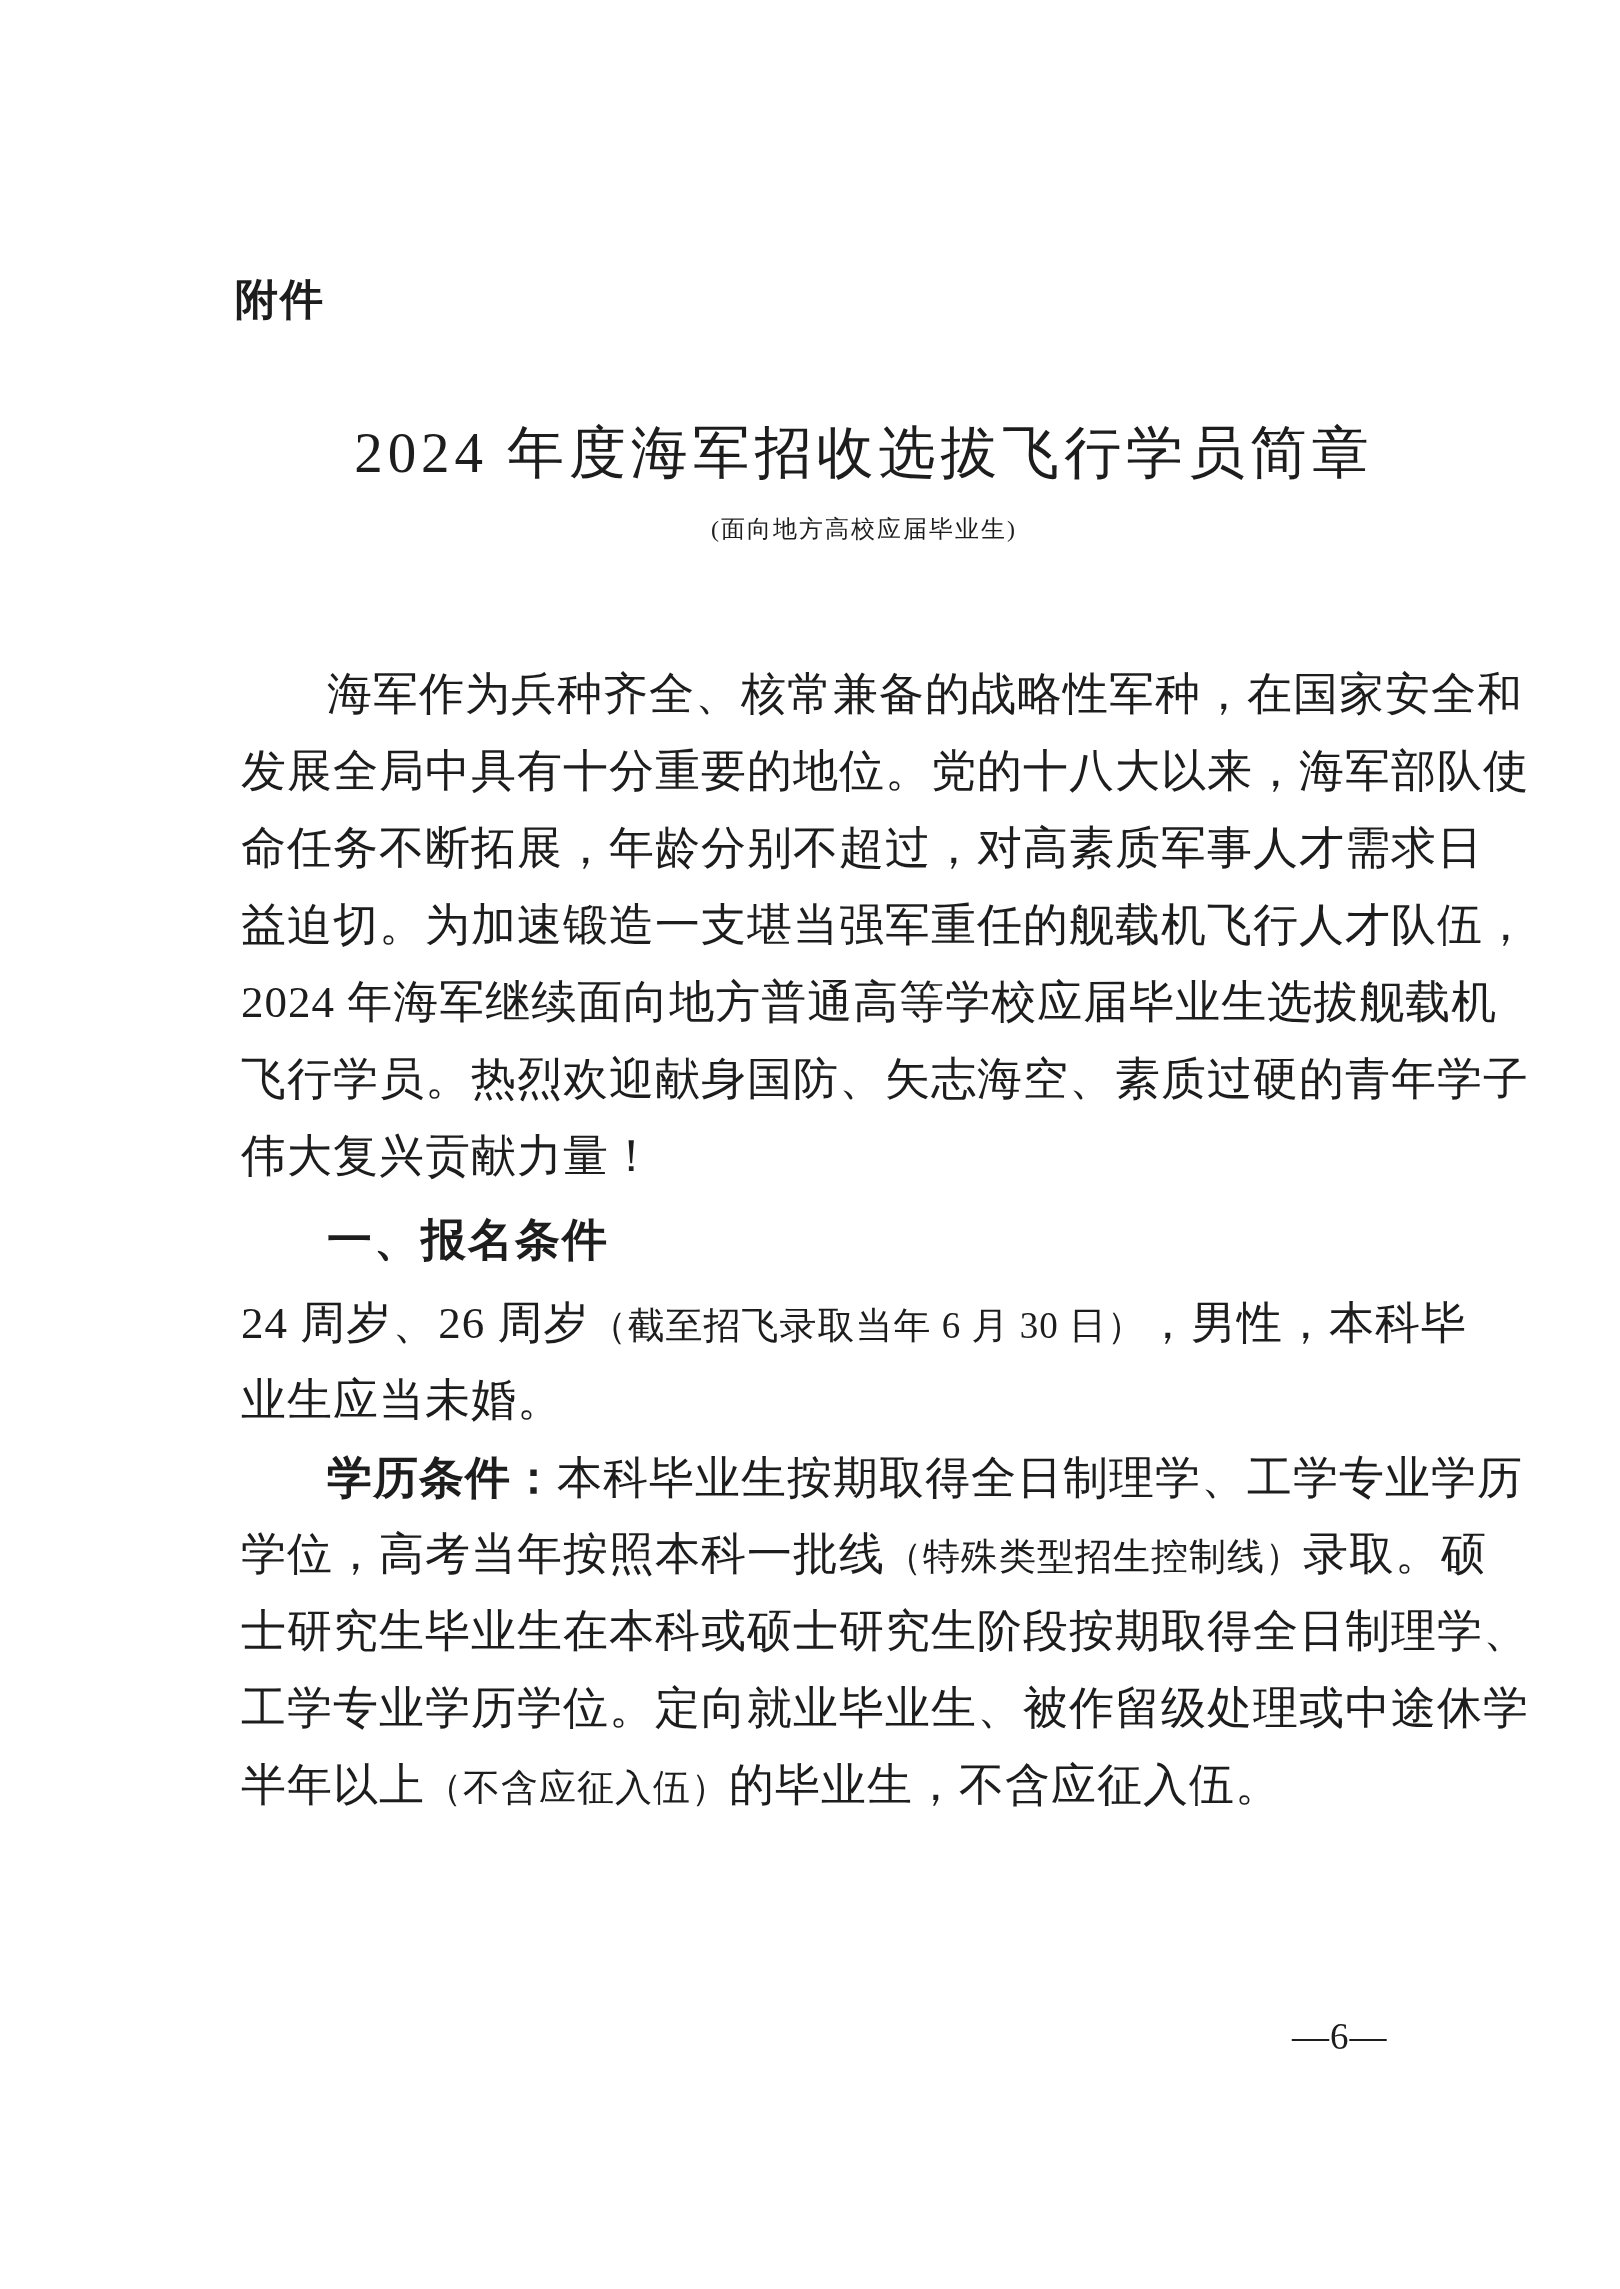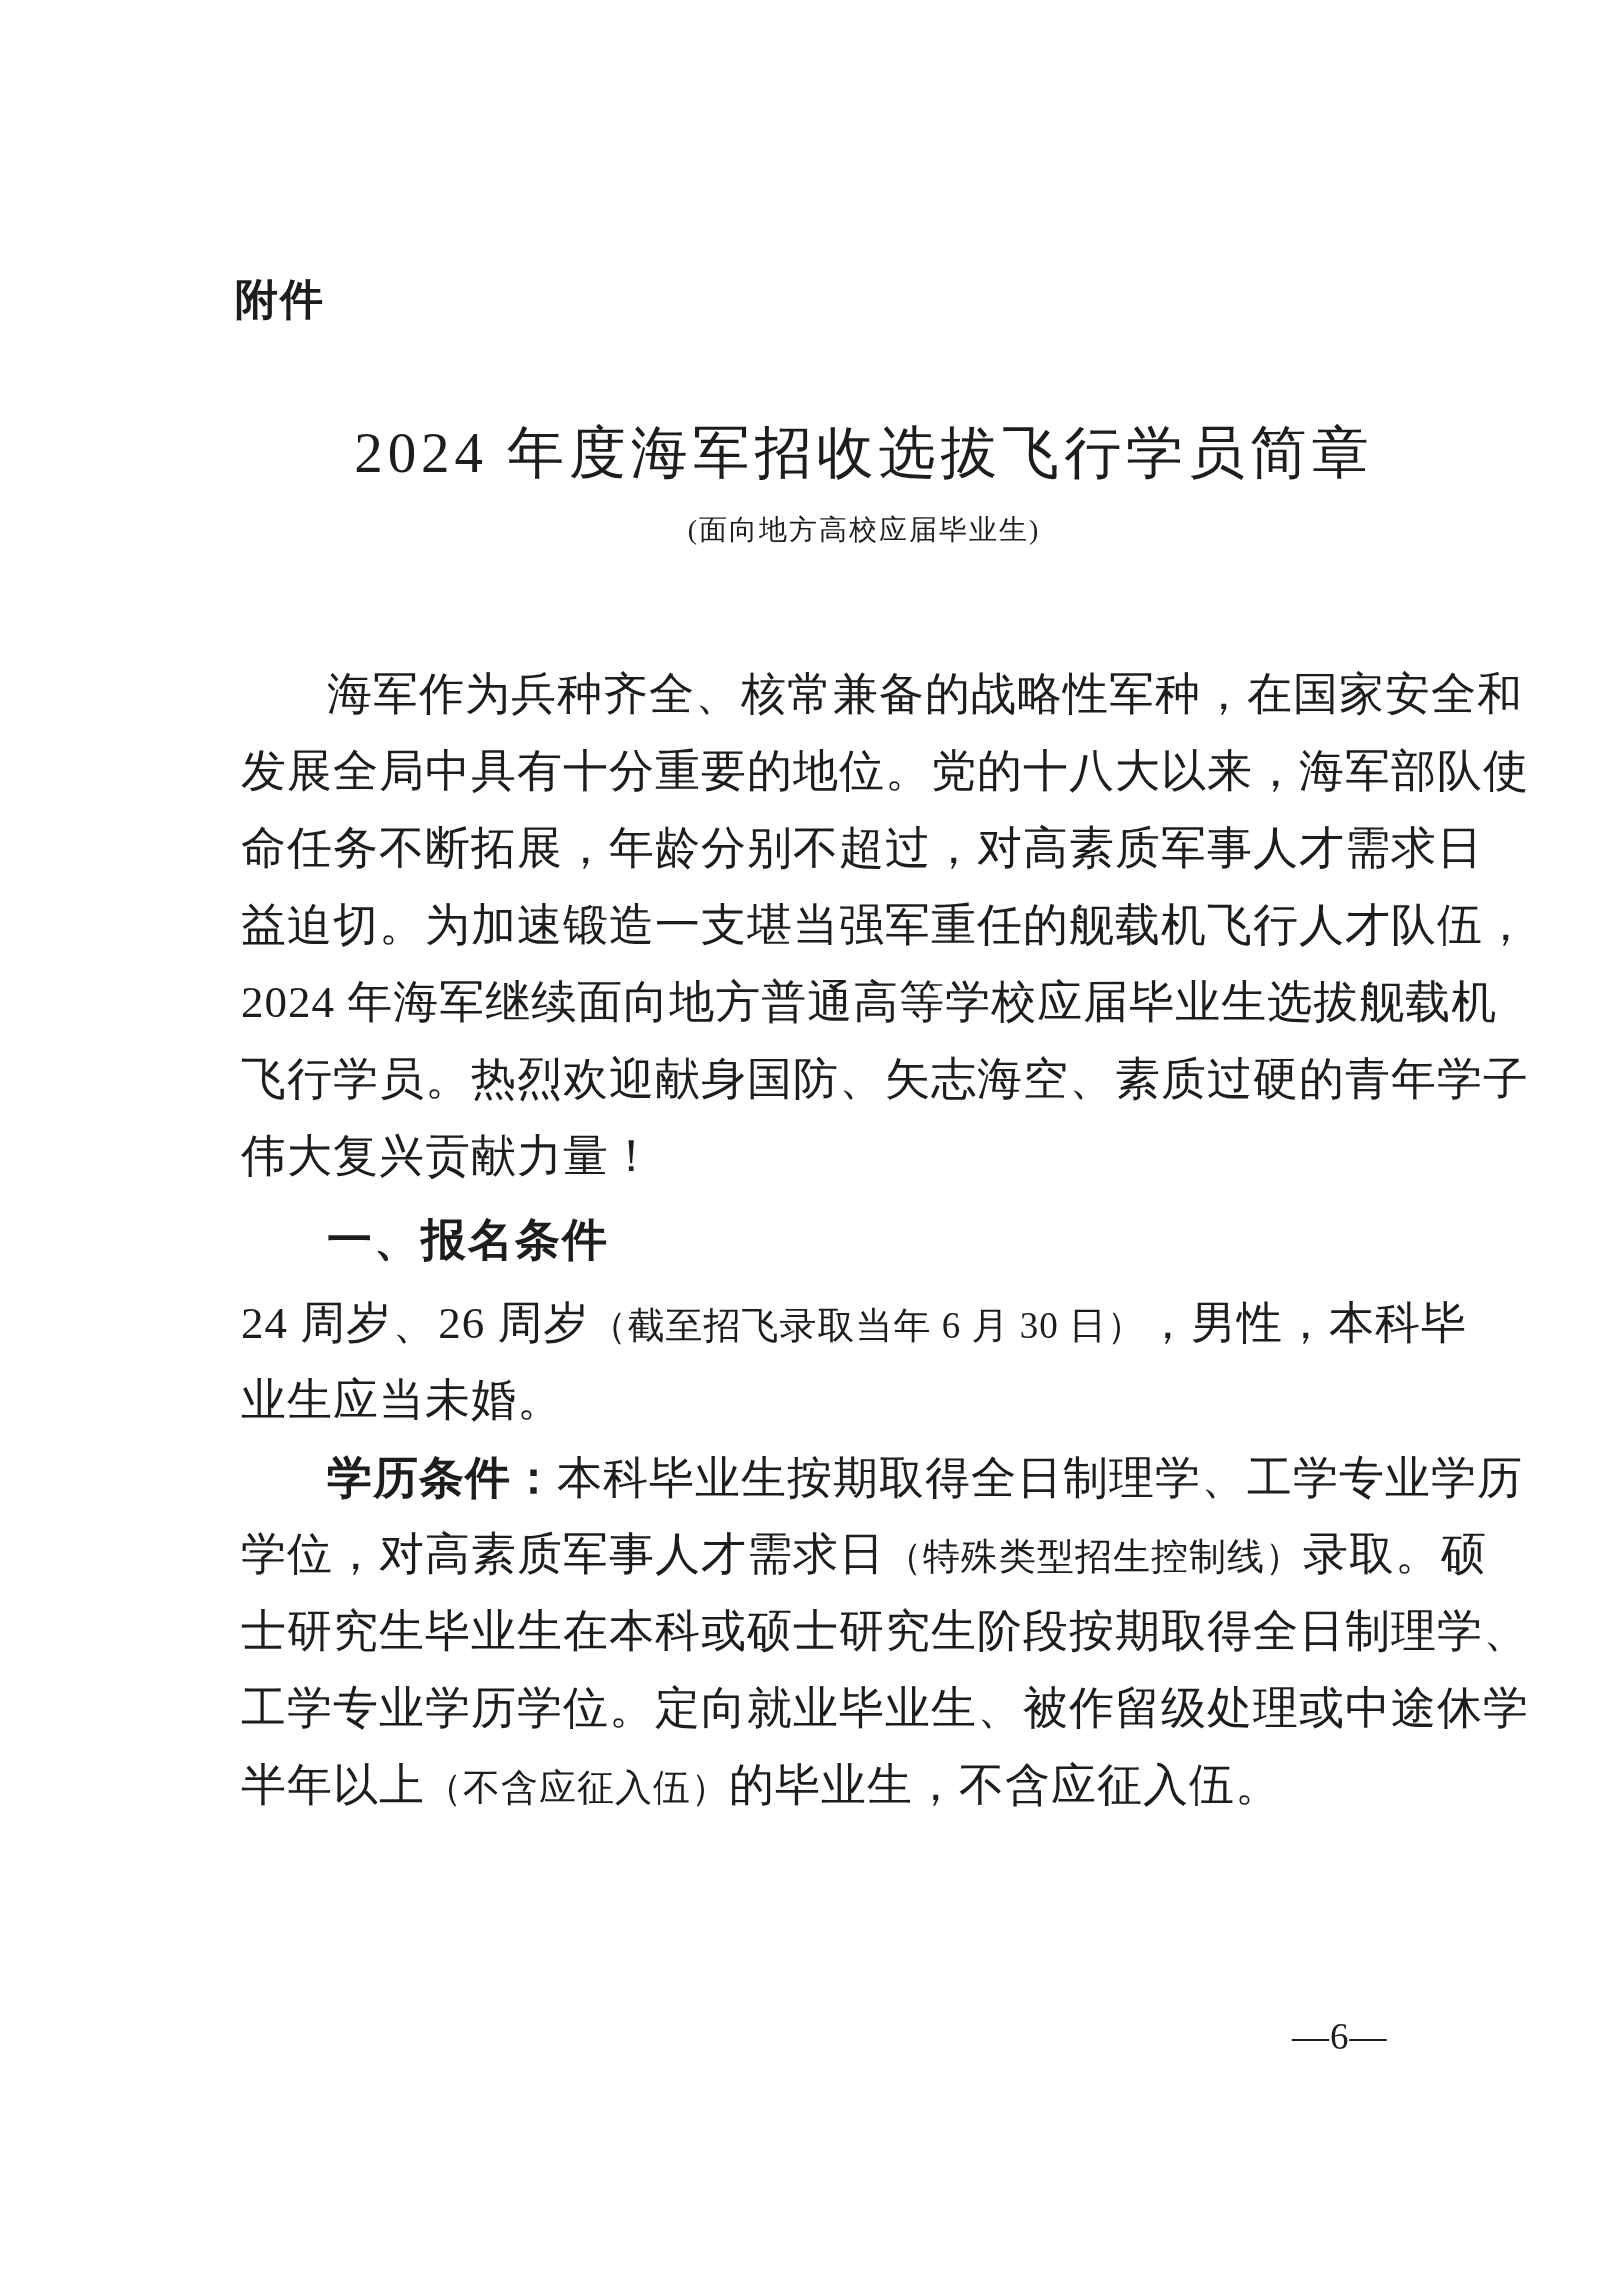--- a/index.html
+++ b/index.html
@@ -34,21 +34,21 @@
   }
   .doc-title {
     font-size: 57px;
     line-height: 65px;
     font-weight: 400;
     letter-spacing: 4.9px;
     font-family: "Liberation Serif", serif;
   }
   .doc-subtitle {
     margin-top: 27.4px;
-    font-size: 28px;
+    font-size: 24px;
     line-height: 35px;
     letter-spacing: 2px;
   }
   .body-block {
     position: absolute;
     left: 241px;
     top: 656px;
     width: 1219px;
   }
   .line {
@@ -113,21 +113,21 @@
 
   <div class="line">
     <span>24 周岁、26 周岁</span><span class="small">（截至招飞录取当年 6 月 30 日）</span><span>，男性，本科毕</span>
   </div>
   <div class="line last">业生应当未婚。</div>
 
   <div class="line indent">
     <span class="b-label">学历条件：</span><span>本科毕业生按期取得全日制理学、工学专业学历</span>
   </div>
   <div class="line">
-    <span>学位，对高素质军事人才需求日</span><span class="small">（特殊类型招生控制线）</span><span>录取。硕</span>
+    <span>学位，高考当年按照本科一批线</span><span class="small">（特殊类型招生控制线）</span><span>录取。硕</span>
   </div>
   <div class="line">士研究生毕业生在本科或硕士研究生阶段按期取得全日制理学、</div>
   <div class="line">工学专业学历学位。定向就业毕业生、被作留级处理或中途休学</div>
   <div class="line last">
     <span>半年以上</span><span class="small">（不含应征入伍）</span><span>的毕业生，不含应征入伍。</span>
   </div>
 </div>
 
 <div class="page-num">—6—</div>
 

